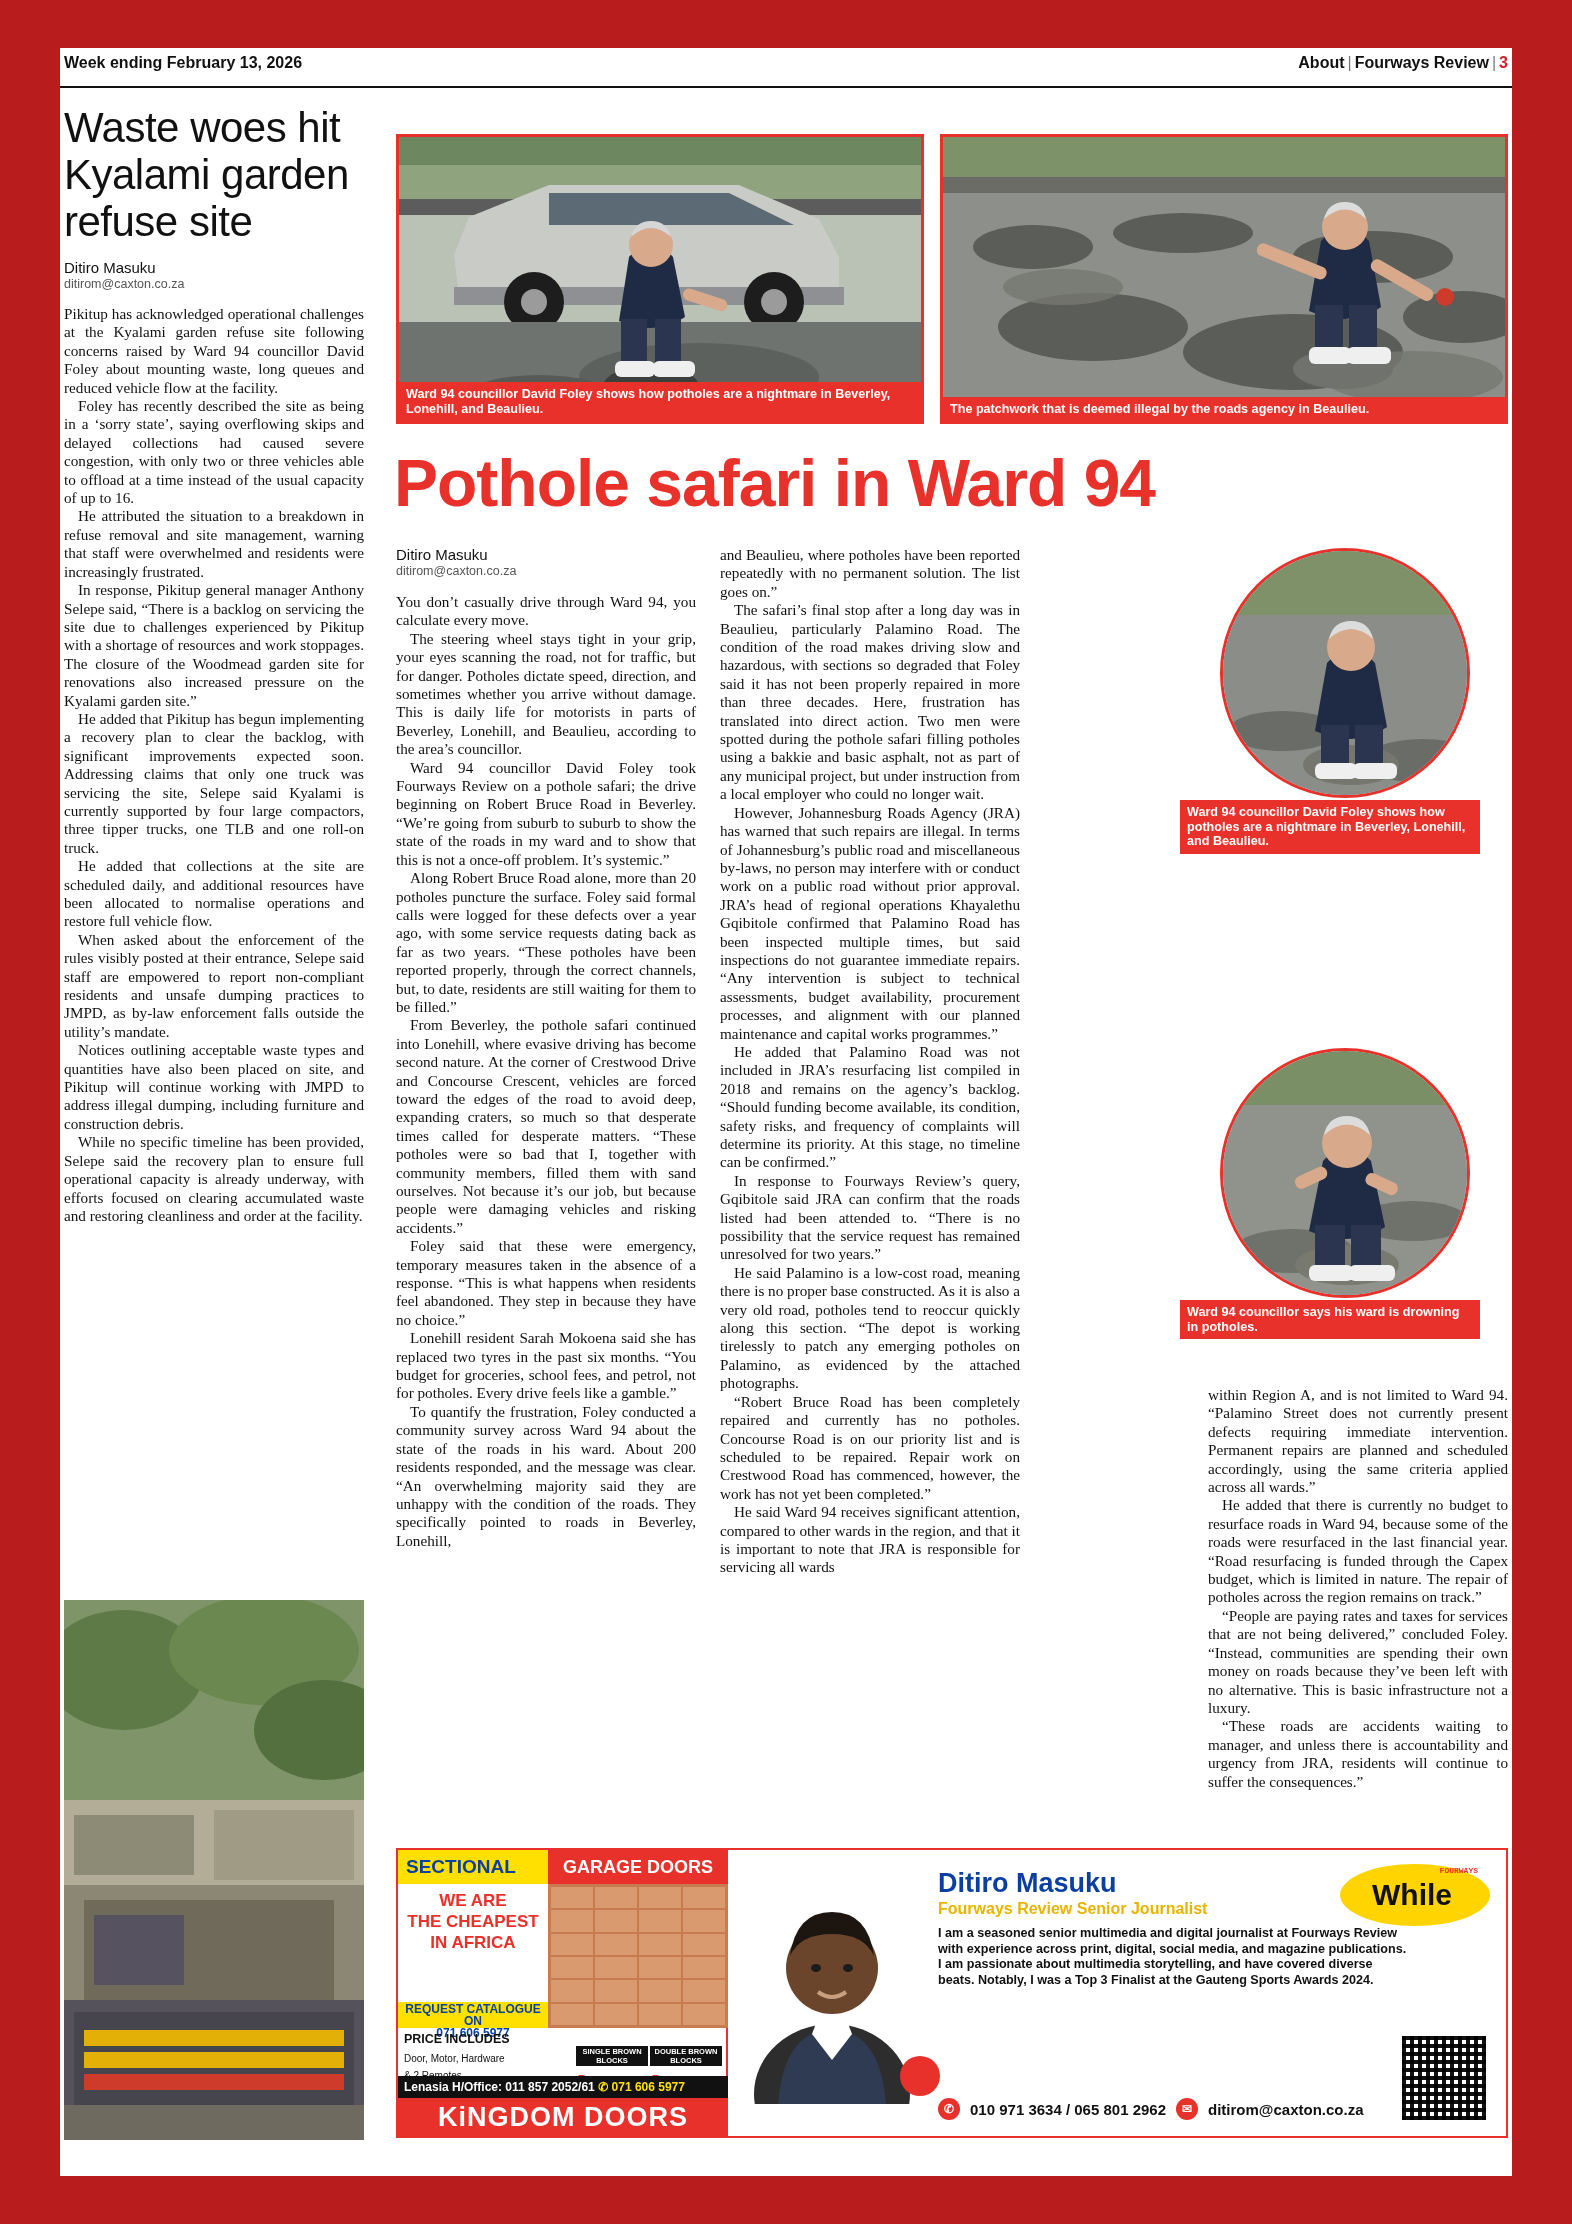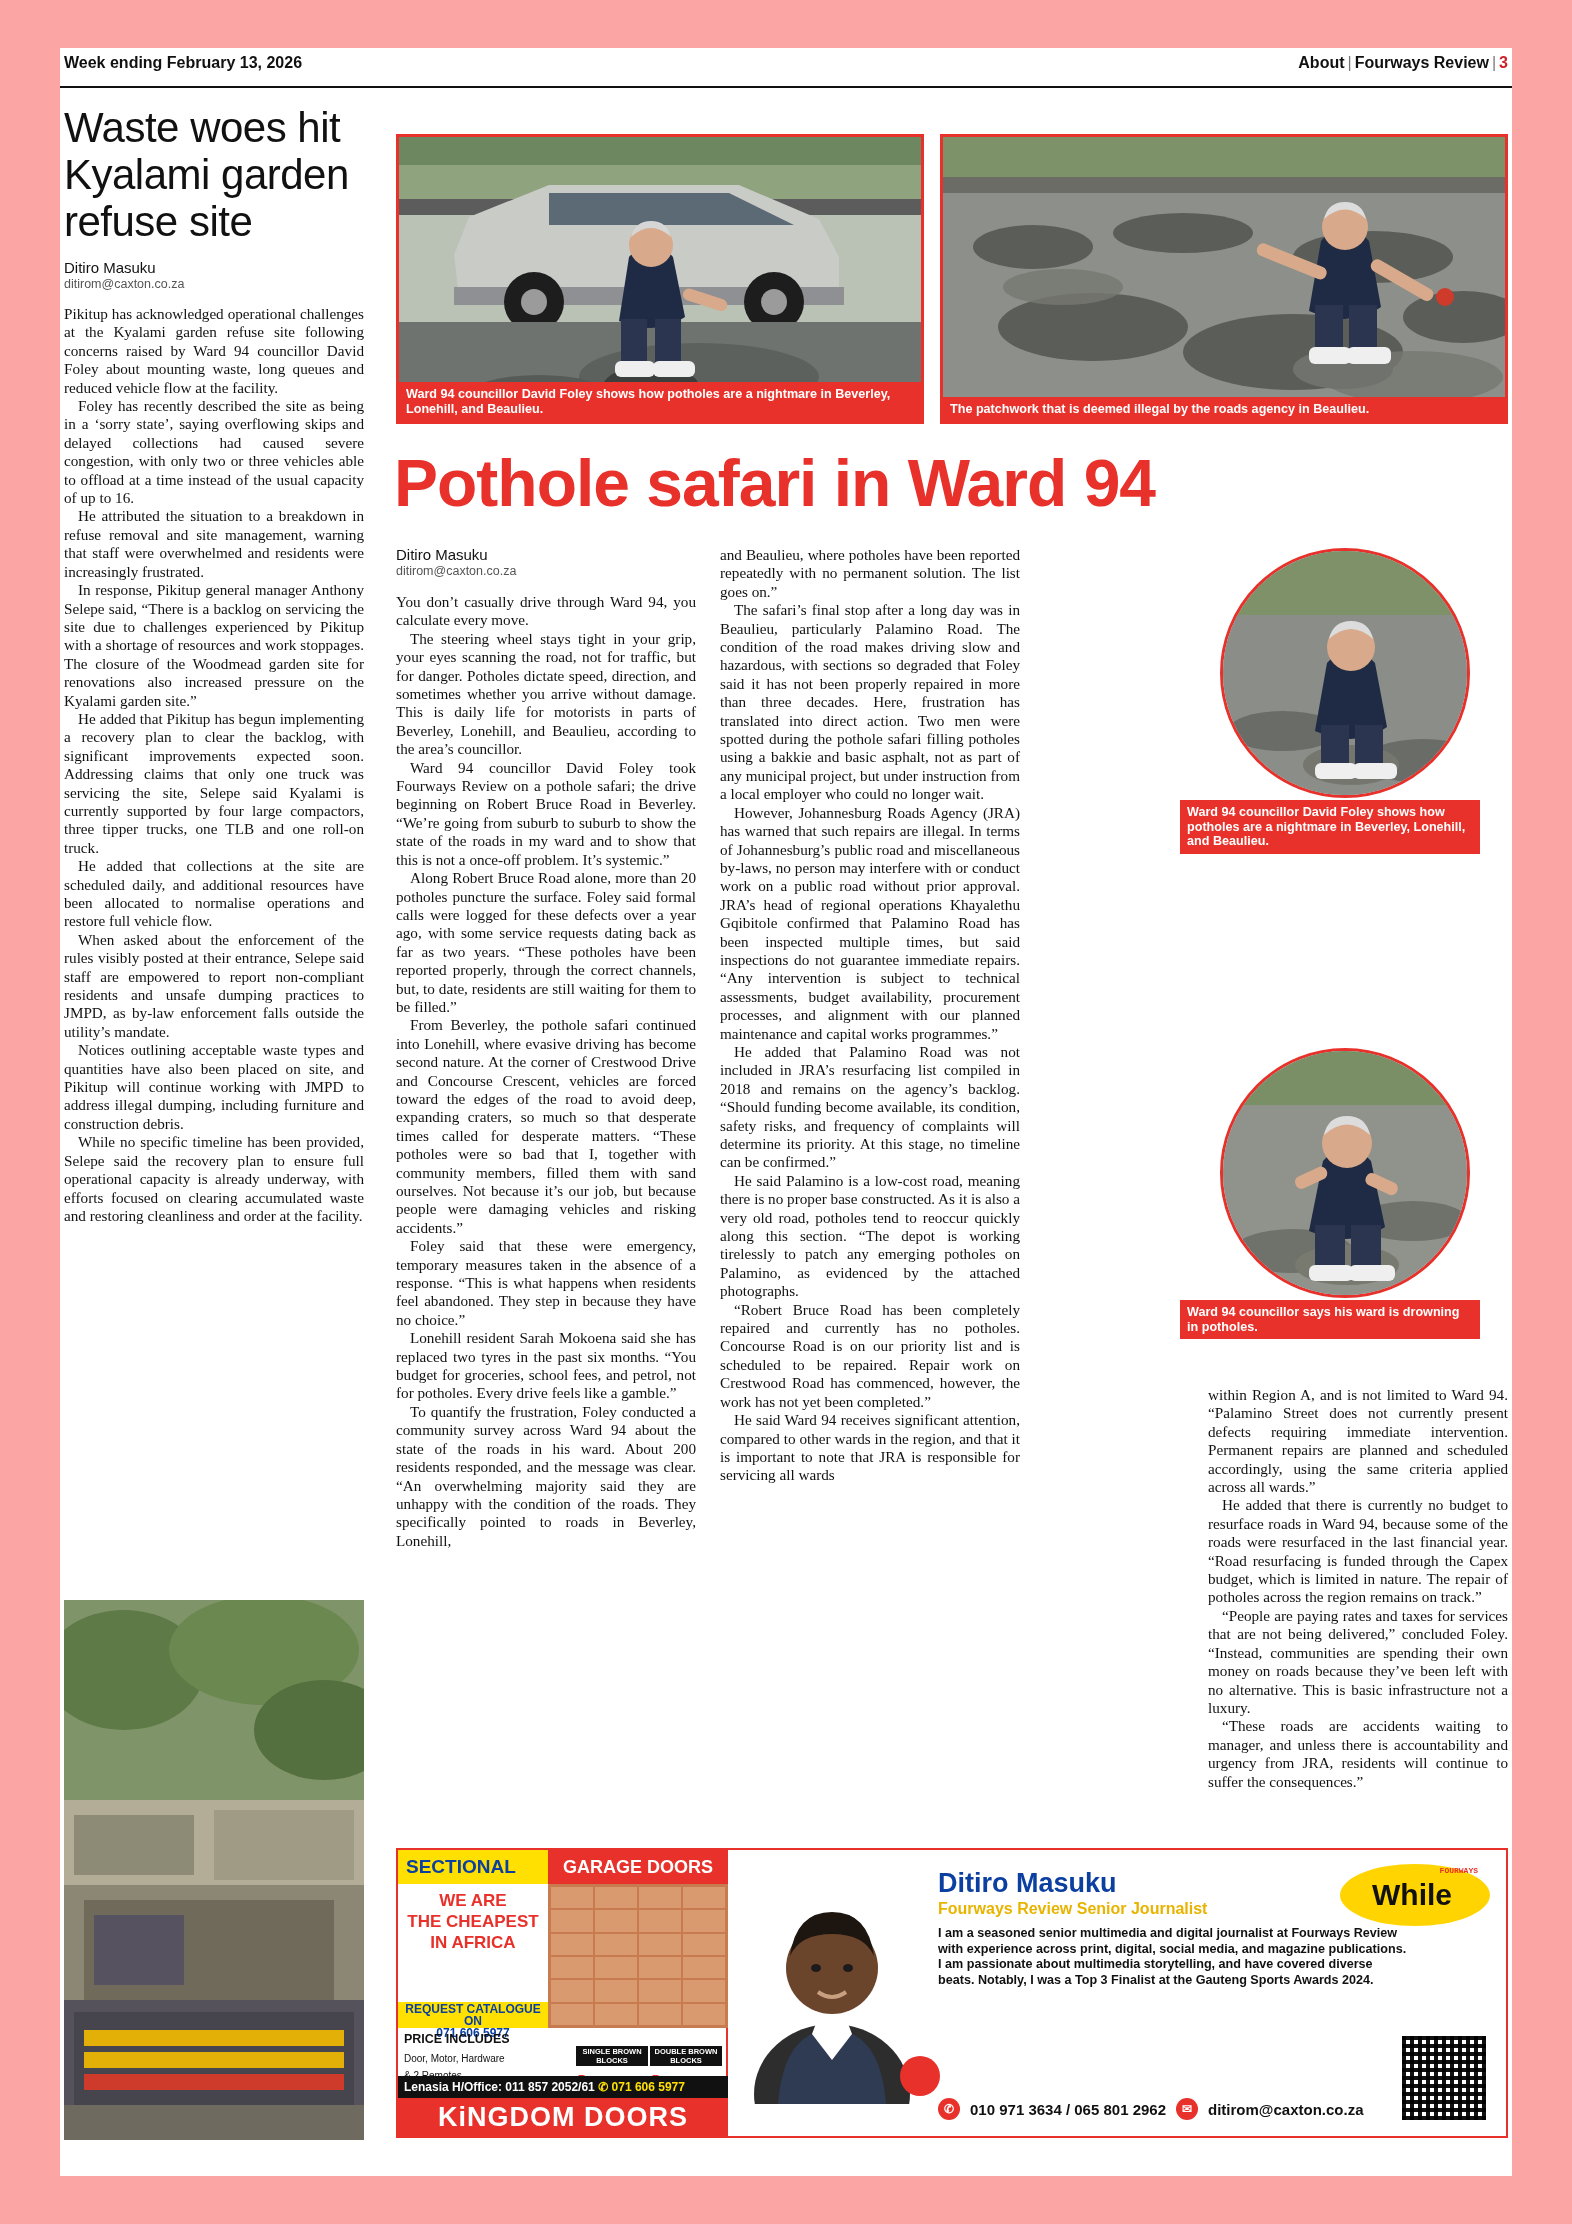--- a/index.html
+++ b/index.html
@@ -7,21 +7,21 @@
   body {
     width:1572px; height:2224px;
     background:#ffffff;
     font-family:"Liberation Serif", serif;
     color:#111;
     position:relative;
     overflow:hidden;
   }
   .page {
     position:absolute; left:0; top:0; width:1572px; height:2224px;
-    background:#fca5a5;
+    background:#b91c1c;
   }
   .sheet {
     position:absolute; left:60px; top:48px; width:1452px; height:2128px;
     background:#ffffff;
   }
   
   .masthead {
     position:absolute; left:0; top:0; width:1452px; height:40px;
     border-bottom:2px solid #111;
   }
@@ -395,20 +395,21 @@
       <p>Foley said that these were emergency, temporary measures taken in the absence of a response. “This is what happens when residents feel abandoned. They step in because they have no choice.”</p>
       <p>Lonehill resident Sarah Mokoena said she has replaced two tyres in the past six months. “You budget for groceries, school fees, and petrol, not for potholes. Every drive feels like a gamble.”</p>
       <p>To quantify the frustration, Foley conducted a community survey across Ward 94 about the state of the roads in his ward. About 200 residents responded, and the message was clear. “An overwhelming majority said they are unhappy with the condition of the roads. They specifically pointed to roads in Beverley, Lonehill,</p>
     </div>
 
     <div class="col" id="col-b">
       <p class="first">and Beaulieu, where potholes have been reported repeatedly with no permanent solution. The list goes on.”</p>
       <p>The safari’s final stop after a long day was in Beaulieu, particularly Palamino Road. The condition of the road makes driving slow and hazardous, with sections so degraded that Foley said it has not been properly repaired in more than three decades. Here, frustration has translated into direct action. Two men were spotted during the pothole safari filling potholes using a bakkie and basic asphalt, not as part of any municipal project, but under instruction from a local employer who could no longer wait.</p>
       <p>However, Johannesburg Roads Agency (JRA) has warned that such repairs are illegal. In terms of Johannesburg’s public road and miscellaneous by-laws, no person may interfere with or conduct work on a public road without prior approval. JRA’s head of regional operations Khayalethu Gqibitole confirmed that Palamino Road has been inspected multiple times, but said inspections do not guarantee immediate repairs. “Any intervention is subject to technical assessments, budget availability, procurement processes, and alignment with our planned maintenance and capital works programmes.”</p>
       <p>He added that Palamino Road was not included in JRA’s resurfacing list compiled in 2018 and remains on the agency’s backlog. “Should funding become available, its condition, safety risks, and frequency of complaints will determine its priority. At this stage, no timeline can be confirmed.”</p>
+      <p>In response to Fourways Review’s query, Gqibitole said JRA can confirm that the roads listed had been attended to. “There is no possibility that the service request has remained unresolved for two years.”</p>
       <p>He said Palamino is a low-cost road, meaning there is no proper base constructed. As it is also a very old road, potholes tend to reoccur quickly along this section. “The depot is working tirelessly to patch any emerging potholes on Palamino, as evidenced by the attached photographs.</p>
       <p>“Robert Bruce Road has been completely repaired and currently has no potholes. Concourse Road is on our priority list and is scheduled to be repaired. Repair work on Crestwood Road has commenced, however, the work has not yet been completed.”</p>
       <p>He said Ward 94 receives significant attention, compared to other wards in the region, and that it is important to note that JRA is responsible for servicing all wards</p>
     </div>
 
     <div class="col" id="col-c">
       <p class="first">within Region A, and is not limited to Ward 94. “Palamino Street does not currently present defects requiring immediate intervention. Permanent repairs are planned and scheduled accordingly, using the same criteria applied across all wards.”</p>
       <p>He added that there is currently no budget to resurface roads in Ward 94, because some of the roads were resurfaced in the last financial year. “Road resurfacing is funded through the Capex budget, which is limited in nature. The repair of potholes across the region remains on track.”</p>
       <p>“People are paying rates and taxes for services that are not being delivered,” concluded Foley. “Instead, communities are spending their own money on roads because they’ve been left with no alternative. This is basic infrastructure not a luxury.</p>
       <p>“These roads are accidents waiting to manager, and unless there is accountability and urgency from JRA, residents will continue to suffer the consequences.”</p>

